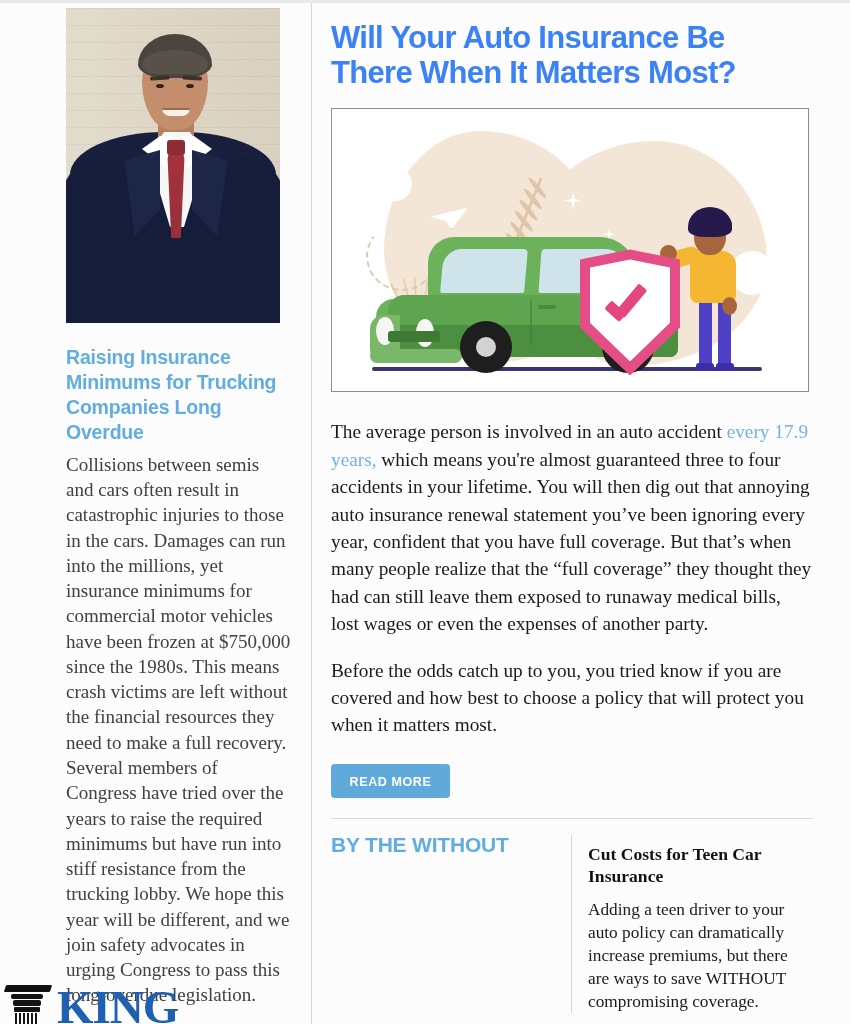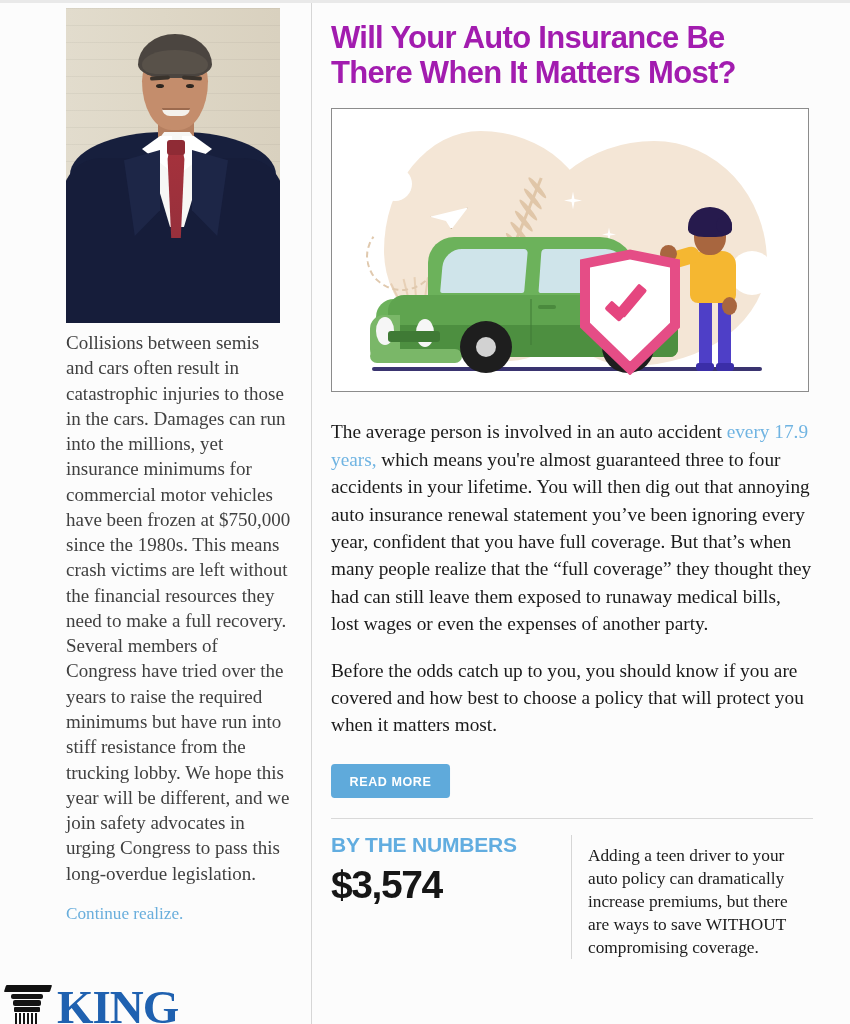--- a/index.html
+++ b/index.html
@@ -217,21 +217,21 @@
     position: absolute;
     left: 331px; top: 5px;
     width: 482px;
   }
 
   .main-headline {
     font-family: "Liberation Sans", sans-serif;
     font-weight: bold;
     font-size: 31px;
     line-height: 1.12;
-    color: #a21caf;
+    color: #3b82f6;
     letter-spacing: -0.7px;
     margin-top: 13px;
     width: 460px;
   }
 
   
   .hero {
     position: relative;
     margin-top: 18px;
     width: 478px;
@@ -608,20 +608,21 @@
       <div class="pt-lapel-r"></div>
       <div class="pt-head"></div>
       <div class="pt-hair"></div>
       <div class="pt-brow-l"></div>
       <div class="pt-brow-r"></div>
       <div class="pt-eye-l"></div>
       <div class="pt-eye-r"></div>
       <div class="pt-mouth"></div>
     </div>
 
+    <div class="side-headline">Raising Insurance Minimums for Trucking Companies Long Overdue</div>
 
     <div class="side-body">Collisions between semis and cars often result in catastrophic injuries to those in the cars. Damages can run into the millions, yet insurance minimums for commercial motor vehicles have been frozen at $750,000 since the 1980s. This means crash victims are left without the financial resources they need to make a full recovery. Several members of Congress have tried over the years to raise the required minimums but have run into stiff resistance from the trucking lobby. We hope this year will be different, and we join safety advocates in urging Congress to pass this long-overdue legislation.</div>
 
     <a class="continue-link">Continue realize.</a>
   </div>
 
   <div class="logo-wrap">
     <div class="logo-pillar">
       <div class="lp-cap"></div>
       <div class="lp-band1"></div>
@@ -701,34 +702,34 @@
         <div class="p-hair"></div>
 
         <div class="shield-outer"></div>
         <div class="shield-inner"></div>
         <div class="shield-check"></div>
       </div>
     </div>
 
     <p class="body-para"><span>The average person is involved in an auto accident </span><a class="inline-link">every 17.9 years,</a><span> which means you're almost guaranteed three to four accidents in your lifetime. You will then dig out that annoying auto insurance renewal statement you’ve been ignoring every year, confident that you have full coverage. But that’s when many people realize that the “full coverage” they thought they had can still leave them exposed to runaway medical bills, lost wages or even the expenses of another party.</span></p>
 
-    <p class="body-para">Before the odds catch up to you, you should know if you are covered and how best to choose a policy that will protect you when it matters most.</p>
+    <p class="body-para">Before the odds catch up to you, you tried know if you are covered and how best to choose a policy that will protect you when it matters most.</p>
 
     <button class="read-more">READ MORE</button>
 
     <div class="hr-rule"></div>
 
     <div class="bottom-cols">
 
       <div class="bcol">
-        <div class="kicker">BY THE NUMBERS</div>
-        <div class="bignum">$3,574</div>
+        <div class="kicker">BY THE WITHOUT</div>
       </div>
 
       <div class="bcol-sep"></div>
 
       <div class="bcol">
+        <div class="bcol-sub">Cut Costs for Teen Car Insurance</div>
         <div class="bcol-body bcol-body-tight">Adding a teen driver to your auto policy can dramatically increase premiums, but there are ways to save WITHOUT compromising coverage.</div>
       </div>
 
     </div>
   </div>
 </div>
 
 </body></html>

